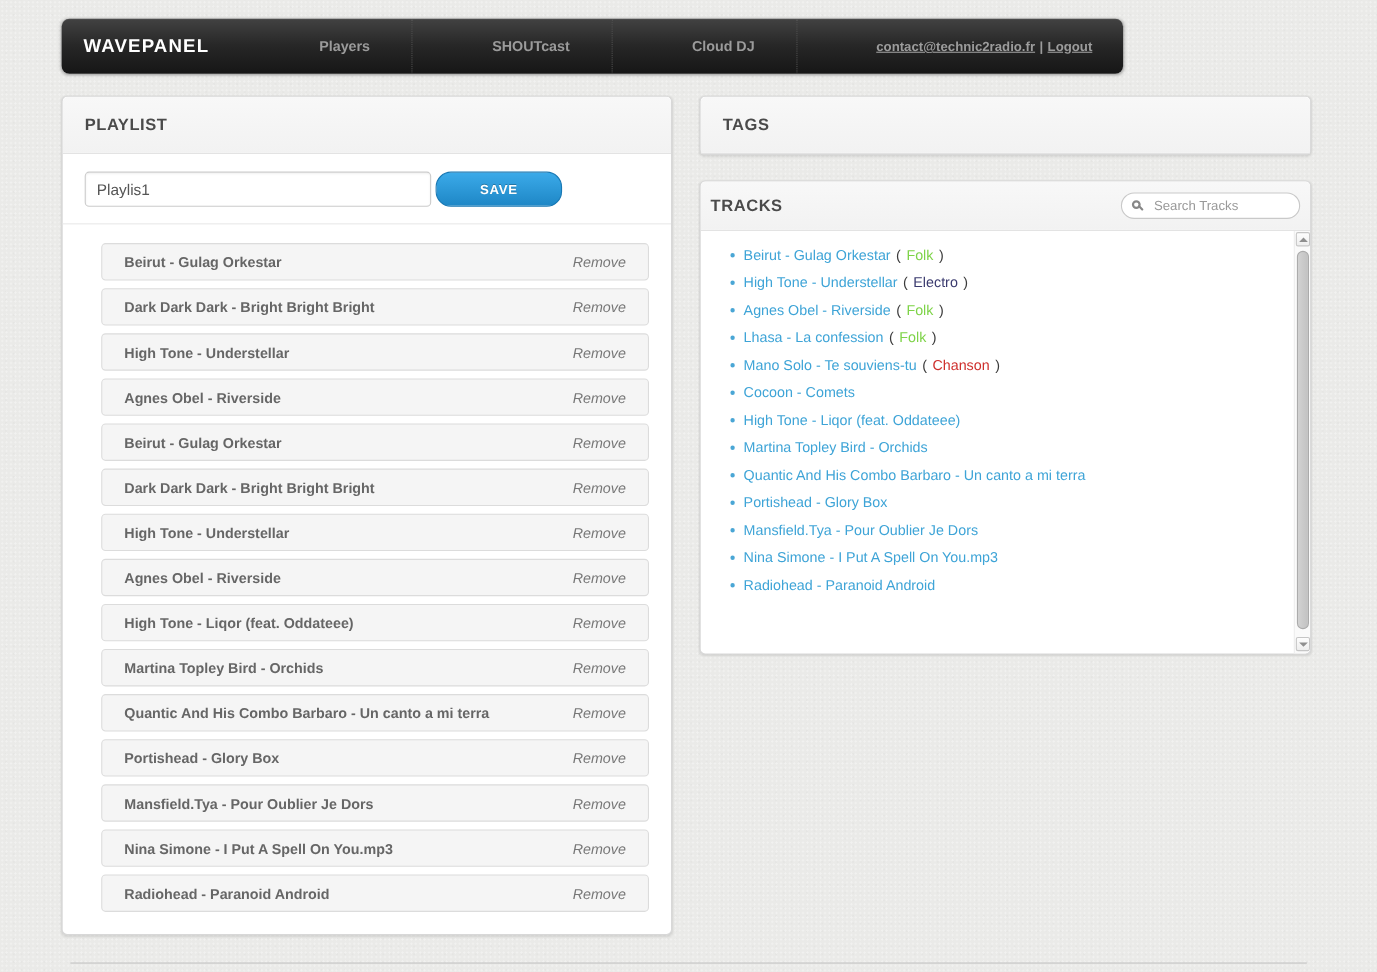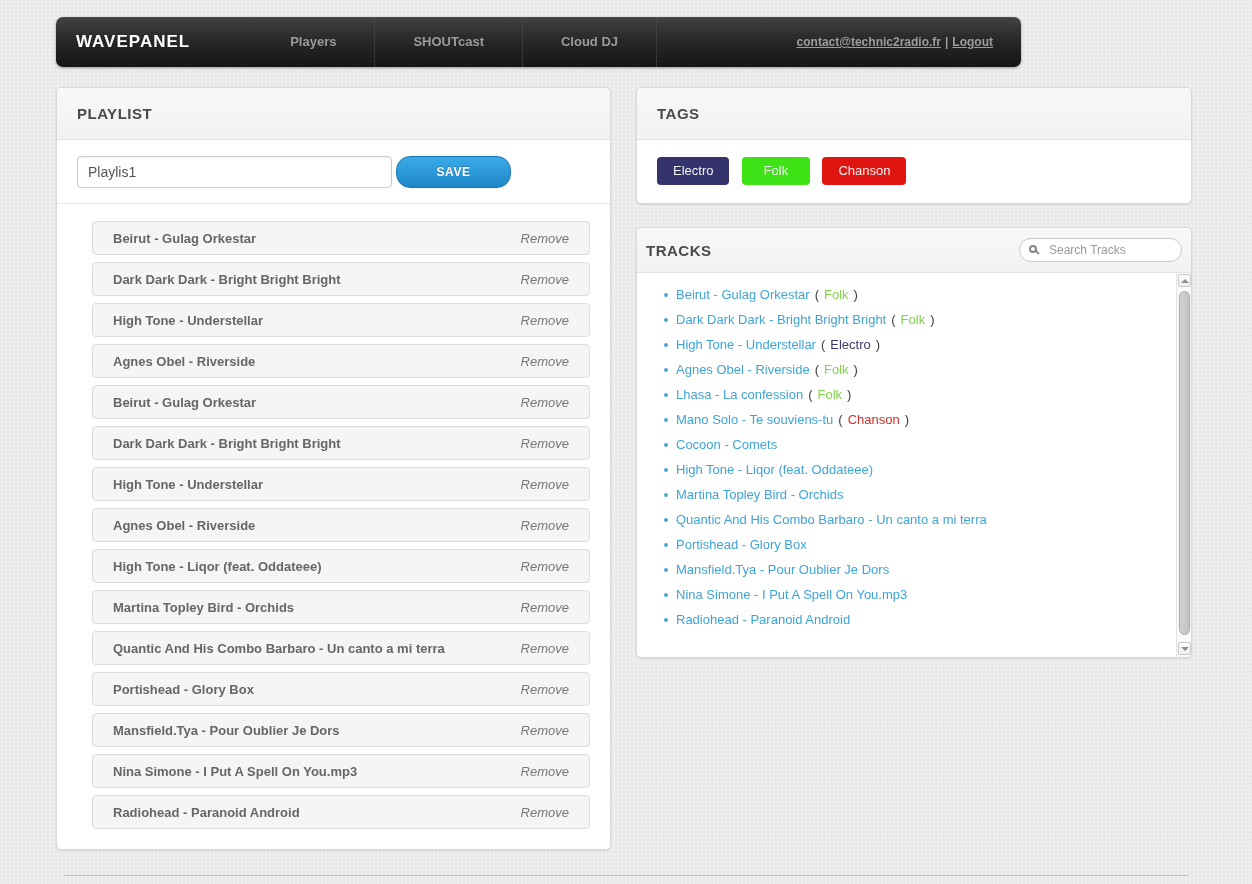--- a/index.html
+++ b/index.html
@@ -18,21 +18,21 @@
   .page { padding:17px 0 0 56px; }
 
   
   .navbar {
     width:965px; height:50px; border-radius:7px;
     background:linear-gradient(#424242, #272727 48%, #161616);
     box-shadow:0 1px 3px rgba(0,0,0,.35), inset 0 1px 0 rgba(255,255,255,.07);
     display:flex; align-items:stretch;
   }
   .brand { line-height:50px; padding-left:20px; color:#FFFFFF; font-weight:700; font-size:17px; letter-spacing:1px; }
-  .nav { display:flex; margin-left:62px; }
+  .nav { display:flex; margin-left:62px;gap:34px; }
   .nav-item {
     display:block; line-height:50px; padding:0 38px; cursor:pointer;
     color:#9B9B9B; font-size:13px; font-weight:700;
     border-right:1px dotted #4F4F4F;
   }
   .account { margin-left:auto; line-height:50px; padding-right:28px; color:#9C9C9C; font-size:12px; font-weight:700; }
   .account a { color:#9C9C9C; text-decoration:underline; cursor:pointer; }
   .account .sep { margin:0 4px; }
 
   
@@ -230,49 +230,37 @@
 
       </ul>
     </section>
 
     <div class="col-right">
 
       <section class="panel">
         <div class="panel-head">
           <h2 class="panel-title">TAGS</h2>
         </div>
-        <div class="tags-body">
-          
-            <span class="tag-badge" style="background-color: rgb(53, 51, 110);">Electro</span>
-          
-            <span class="tag-badge" style="background-color: rgb(63, 226, 21);">Folk</span>
-          
-            <span class="tag-badge" style="background-color: rgb(224, 21, 18);">Chanson</span>
-          
-        </div>
       </section>
 
       <section class="panel tracks-panel">
         <div class="tracks-head">
           <h2 class="panel-title">TRACKS</h2>
           <div class="search-wrap">
             <span class="search-icon"></span>
             <input class="search-input" type="text" placeholder="Search Tracks" style="">
           </div>
         </div>
         <div class="tracks-body">
           <ul class="tracks-list">
 
               <li class="track-row">
                 <span class="bullet"></span><a class="track-link">Beirut - Gulag Orkestar</a><span class="tag-wrap"><span class="paren">(</span><span class="tag-name" style="color: rgb(126, 211, 72);">Folk</span><span class="paren">)</span></span>
               </li>
 
-              <li class="track-row">
-                <span class="bullet"></span><a class="track-link">Dark Dark Dark - Bright Bright Bright</a><span class="tag-wrap"><span class="paren">(</span><span class="tag-name" style="color: rgb(126, 211, 72);">Folk</span><span class="paren">)</span></span>
-              </li>
 
               <li class="track-row">
                 <span class="bullet"></span><a class="track-link">High Tone - Understellar</a><span class="tag-wrap"><span class="paren">(</span><span class="tag-name" style="color: rgb(58, 58, 110);">Electro</span><span class="paren">)</span></span>
               </li>
 
               <li class="track-row">
                 <span class="bullet"></span><a class="track-link">Agnes Obel - Riverside</a><span class="tag-wrap"><span class="paren">(</span><span class="tag-name" style="color: rgb(126, 211, 72);">Folk</span><span class="paren">)</span></span>
               </li>
 
               <li class="track-row">

